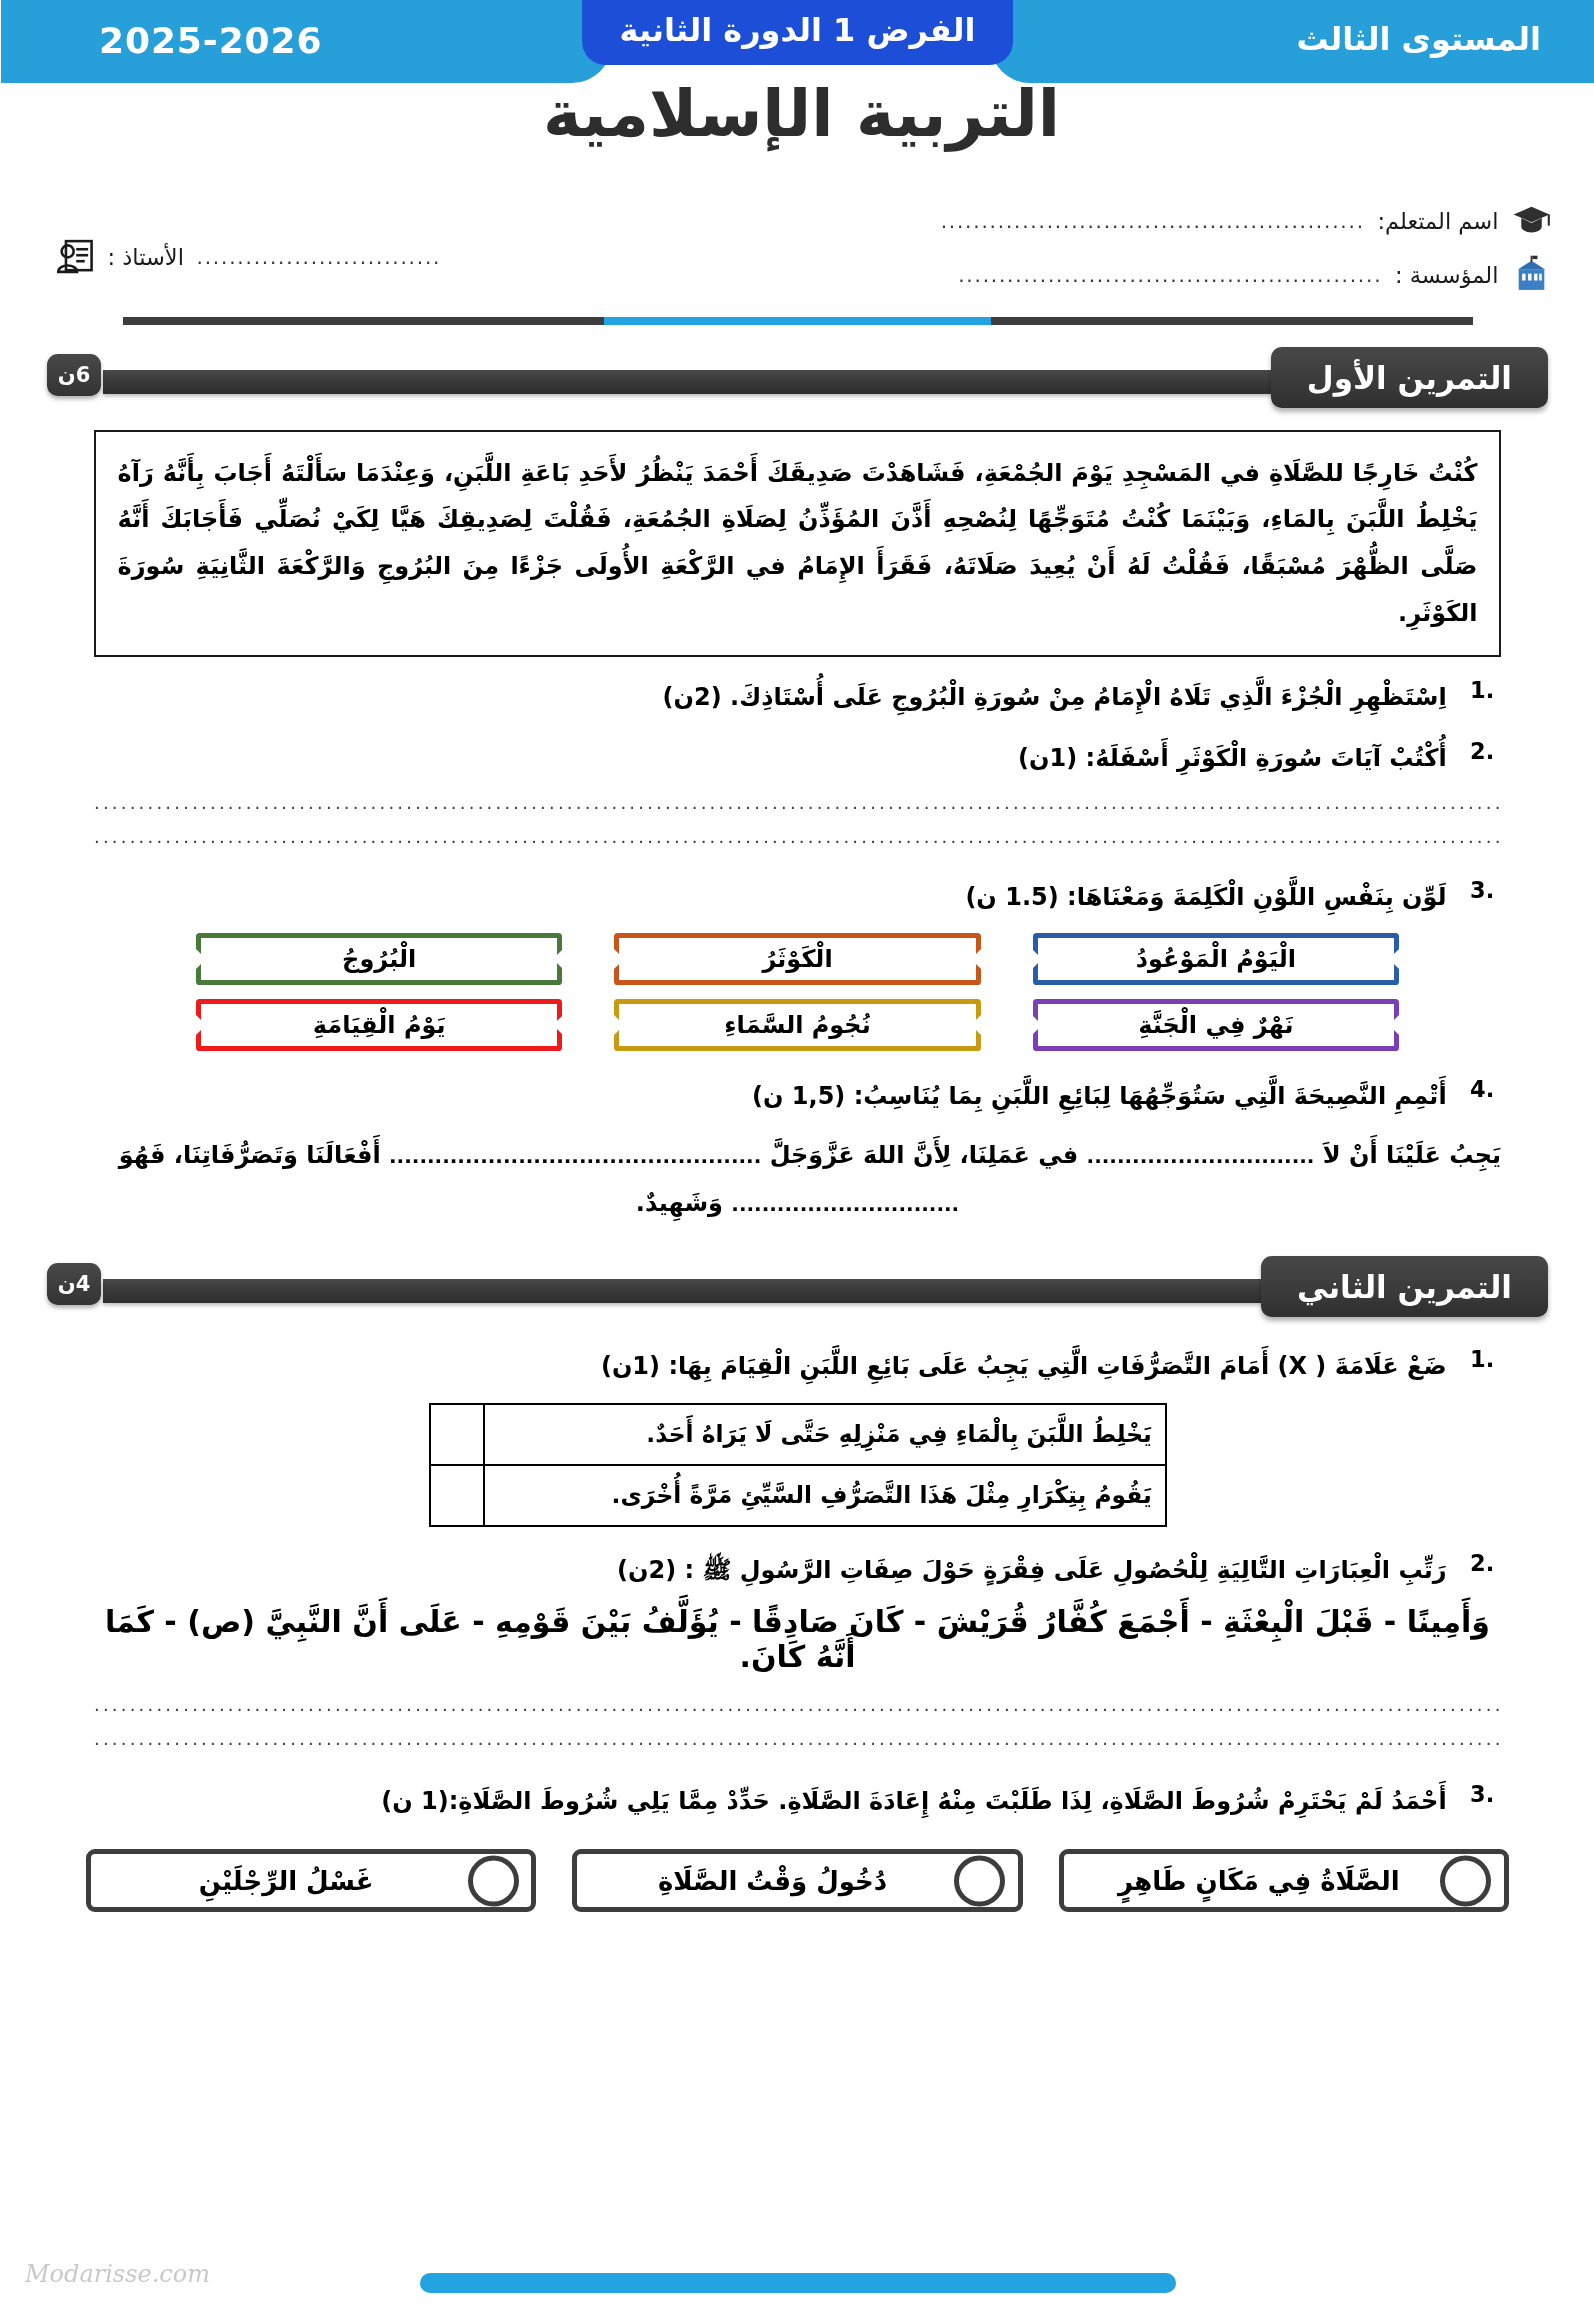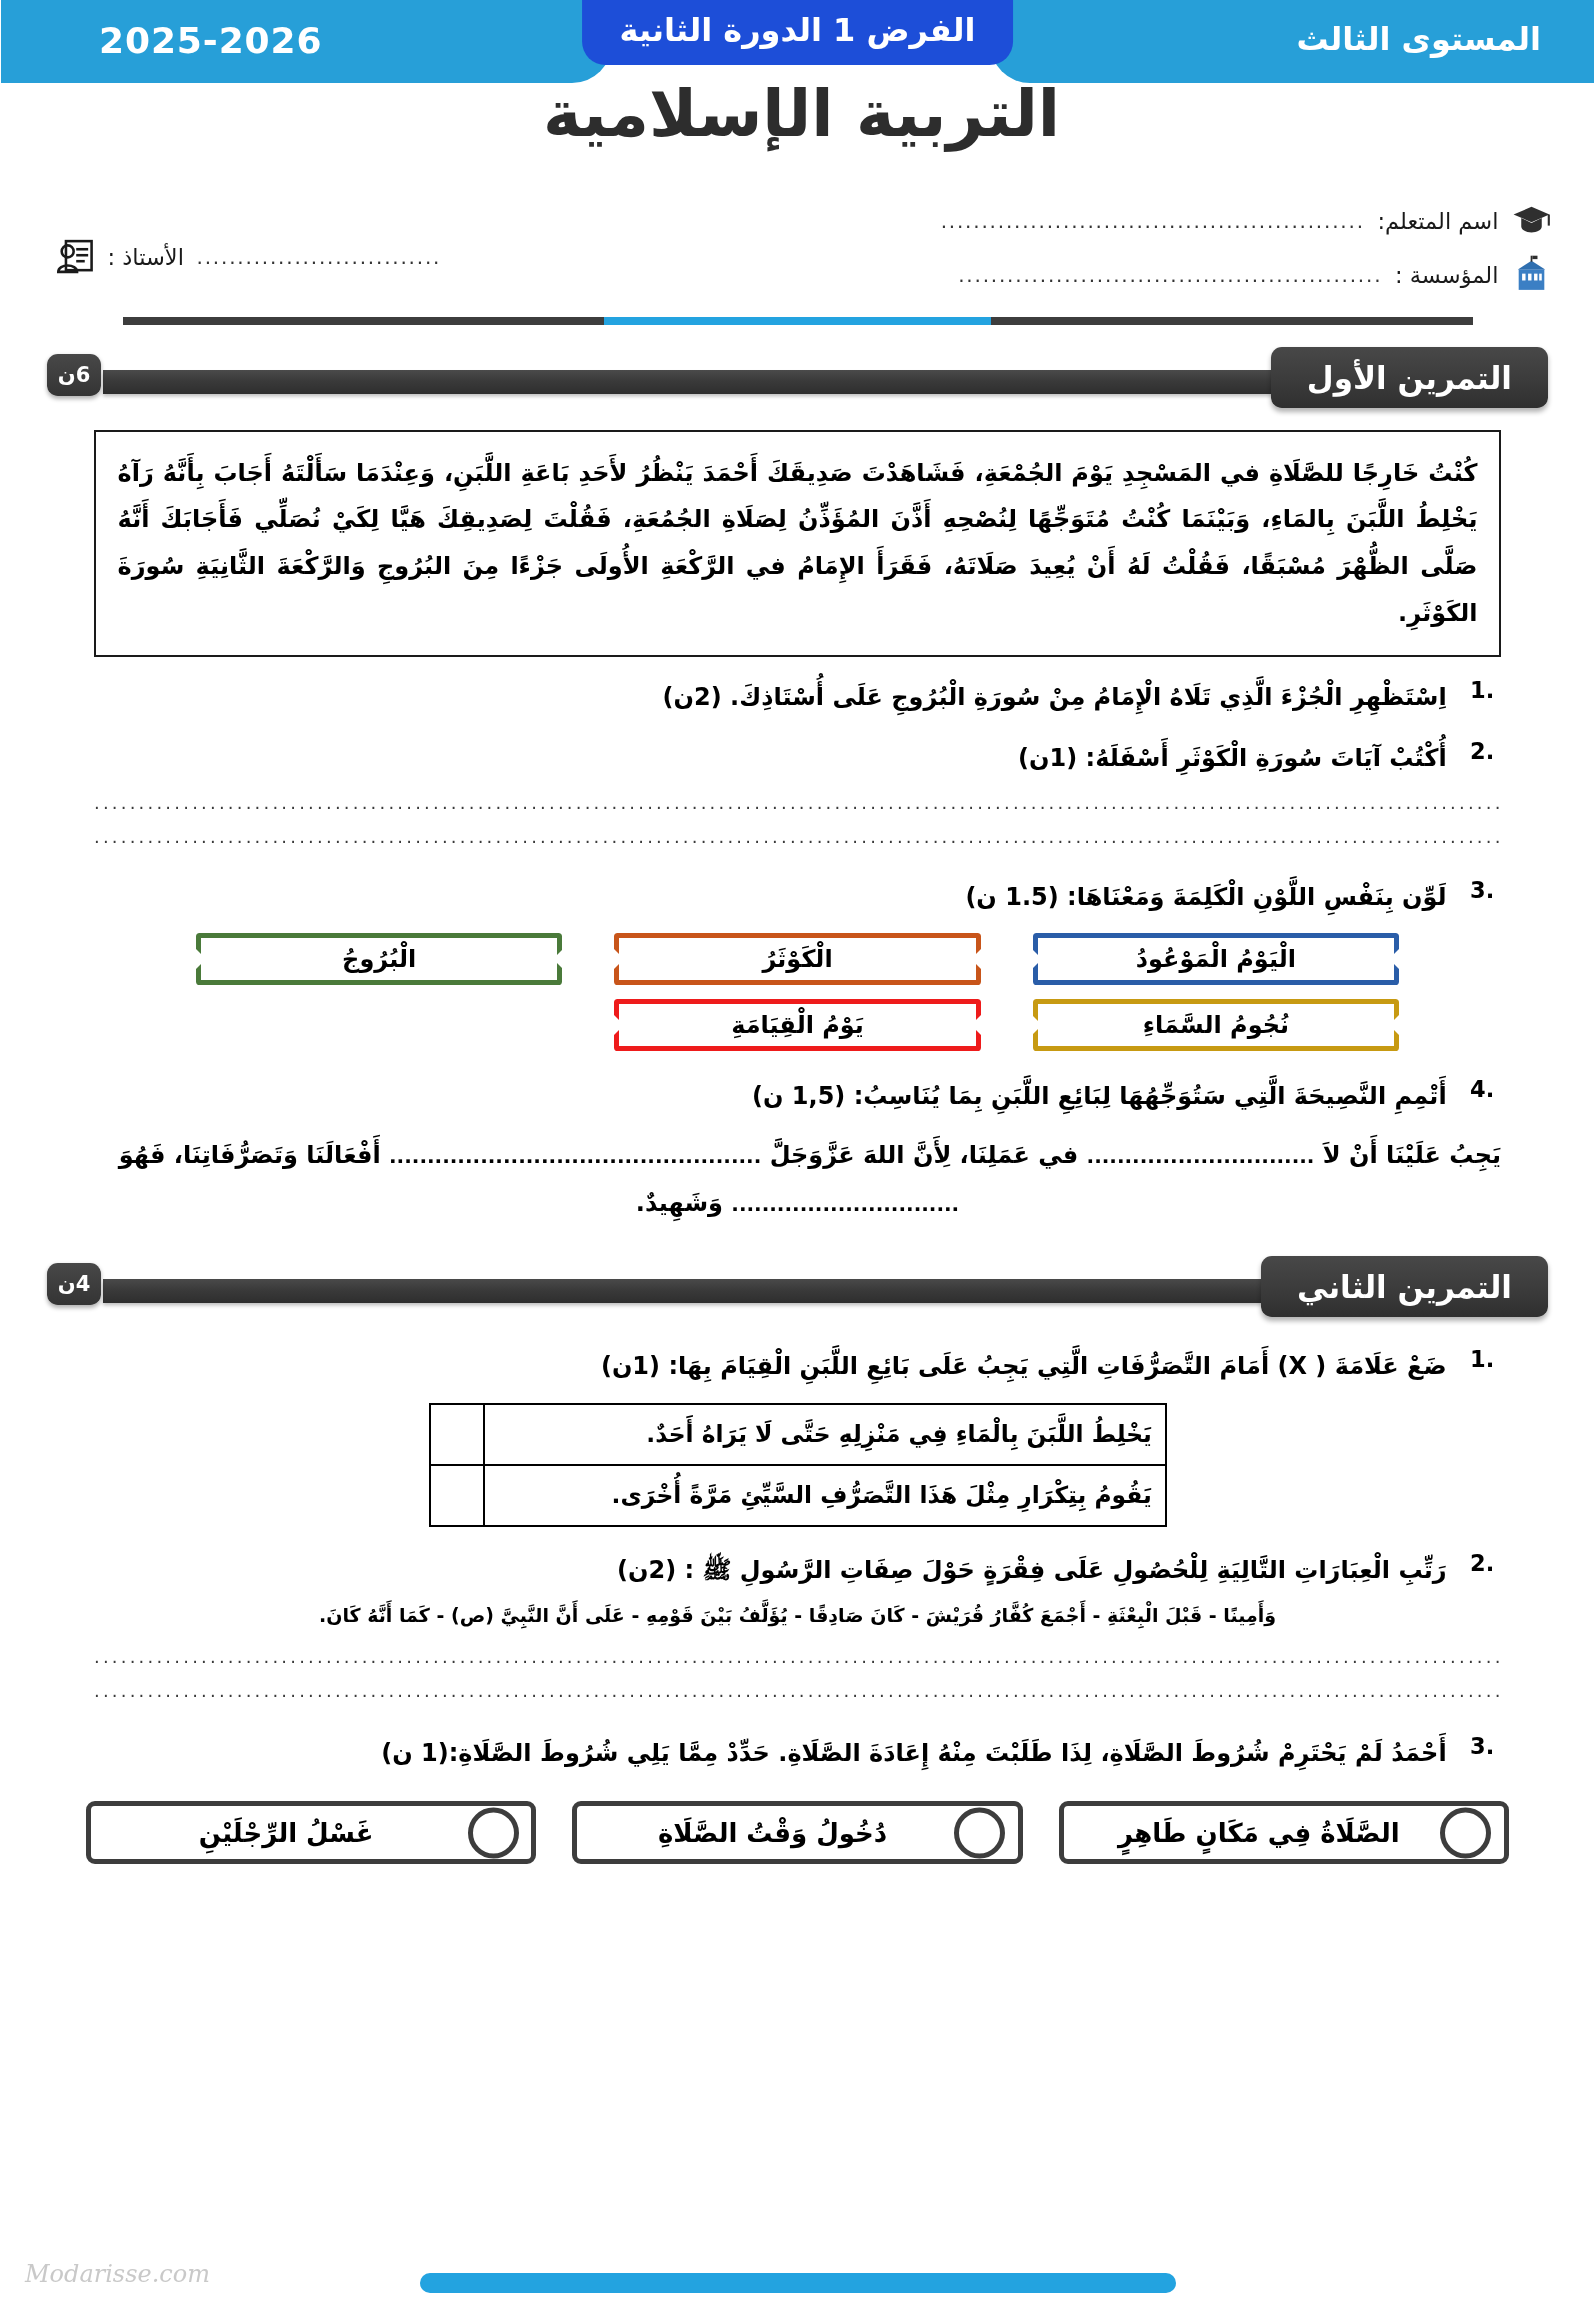--- a/index.html
+++ b/index.html
@@ -424,20 +424,23 @@
 <div class="word-grid">
   <div class="word-box" style="border-color: rgb(42, 93, 168);">
       <span>الْيَوْمُ الْمَوْعُودُ</span>
     </div>
   <div class="word-box" style="border-color: rgb(200, 85, 26);">
       <span>الْكَوْثَرُ</span>
     </div>
   <div class="word-box" style="border-color: rgb(74, 122, 58);">
       <span>الْبُرُوجُ</span>
     </div>
+  <div class="word-box" style="border-color: rgb(123, 63, 181);">
+      <span>نَهْرٌ فِي الْجَنَّةِ</span>
+    </div>
   <div class="word-box" style="border-color: rgb(199, 154, 18);">
       <span>نُجُومُ السَّمَاءِ</span>
     </div>
   <div class="word-box" style="border-color: rgb(238, 27, 27);">
       <span>يَوْمُ الْقِيَامَةِ</span>
     </div>
 </div>
 
 <div class="q rtl-right" style="margin-top:25px;">
   <span class="q-num">4.</span>
@@ -483,21 +486,21 @@
     </tr>
   </tbody>
     </table>
 </div>
 
 <div class="q rtl-right" style="margin-top:23.4px;">
   <span class="q-num">2.</span>
   <span class="q-text">رَتِّبِ الْعِبَارَاتِ التَّالِيَةِ لِلْحُصُولِ عَلَى فِقْرَةٍ حَوْلَ صِفَاتِ الرَّسُولِ ﷺ : (2ن)</span>
 </div>
 
-<div style="margin:12.6px 94px 0 94px; font-size:19px; font-weight:bold; text-align:center; color:#000;">وَأَمِينًا - قَبْلَ الْبِعْثَةِ - أَجْمَعَ كُفَّارُ قُرَيْشَ - كَانَ صَادِقًا - يُؤَلَّفُ بَيْنَ قَوْمِهِ - عَلَى أَنَّ النَّبِيَّ (ص) - كَمَا أَنَّهُ كَانَ.</div>
+<div style="margin:12.6px 94px 0 94px; font-size:30px; font-weight:bold; text-align:center; color:#000;">وَأَمِينًا - قَبْلَ الْبِعْثَةِ - أَجْمَعَ كُفَّارُ قُرَيْشَ - كَانَ صَادِقًا - يُؤَلَّفُ بَيْنَ قَوْمِهِ - عَلَى أَنَّ النَّبِيَّ (ص) - كَمَا أَنَّهُ كَانَ.</div>
 
 <div class="ans-lines" style="margin-top:14.4px;">
   <div class="ans-line">.................................................................................................................................................................................................</div>
   <div class="ans-line">.................................................................................................................................................................................................</div>
 </div>
 
 <div class="q rtl-right" style="margin-top:25px;">
   <span class="q-num">3.</span>
   <span class="q-text">أَحْمَدُ لَمْ يَحْتَرِمْ شُرُوطَ الصَّلَاةِ، لِذَا طَلَبْتَ مِنْهُ إِعَادَةَ الصَّلَاةِ. حَدِّدْ مِمَّا يَلِي شُرُوطَ الصَّلَاةِ:(1 ن)</span>
 </div>

